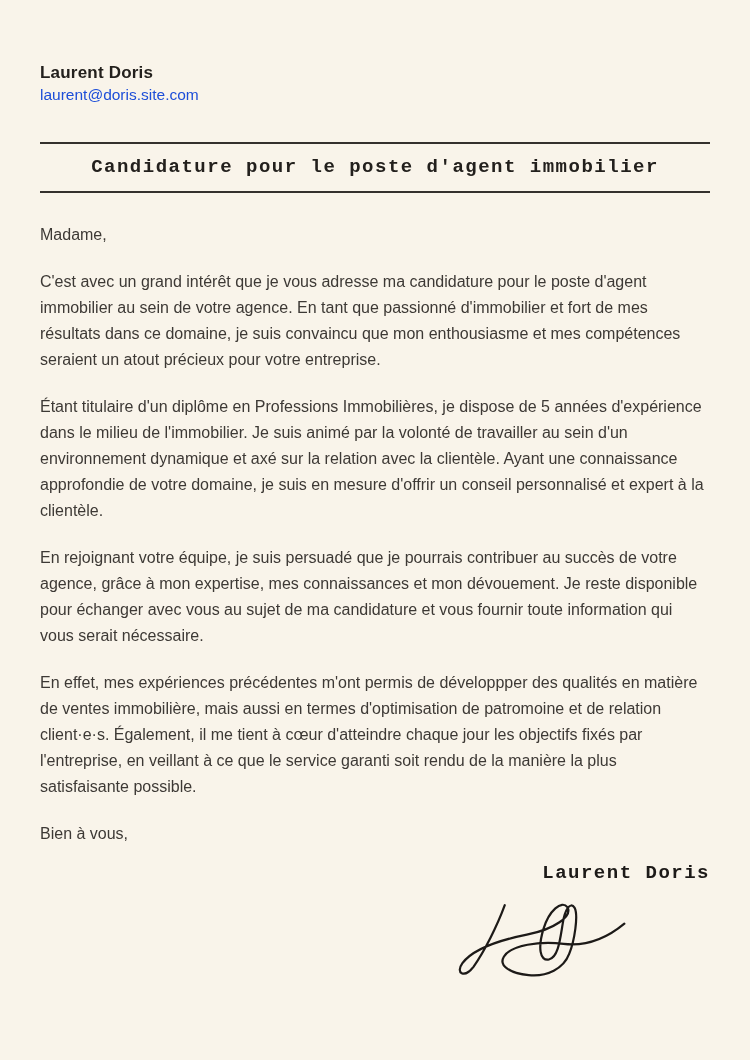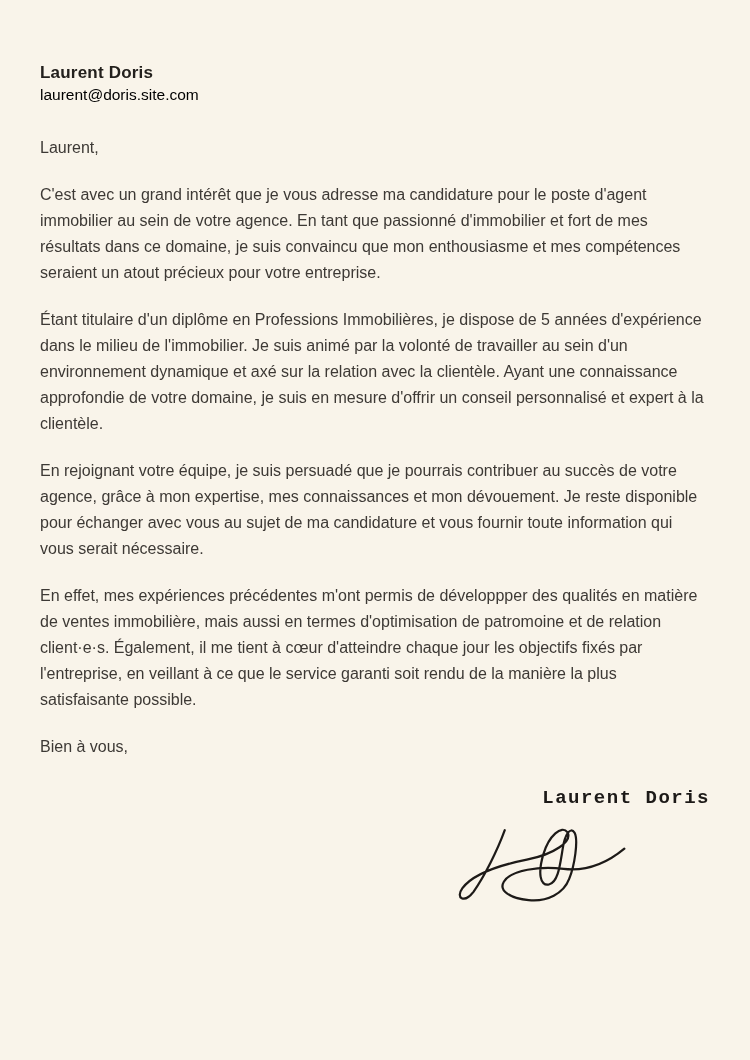--- a/index.html
+++ b/index.html
@@ -25,21 +25,21 @@
   .recipient { text-align: right; }
   .contact-name {
     font-size: 17px;
     font-weight: 700;
     color: #23201d;
     line-height: 22px;
     letter-spacing: 0.2px;
   }
   .contact-line {
     font-size: 15.5px;
-    color: #000000;
+    color: #1d4ed8;
     line-height: 21.5px;
   }
   .subject-band {
     margin-top: 36px;
     border-top: 2px solid #35312d;
     border-bottom: 2px solid #35312d;
     padding: 12px 0 13px 0;
     text-align: center;
   }
   .subject-band h1 {
@@ -49,21 +49,21 @@
     color: #23201d;
     letter-spacing: 1.5px;
   }
   .letter-body { margin-top: 29px; }
   .letter-body p {
     font-size: 16px;
     line-height: 26px;
     margin-bottom: 21px;
     color: #3d3935;
   }
-  .letter-body p.tight { margin-bottom: 27px; }
+  .letter-body p.tight { margin-bottom: 15px; }
   .sig-name {
     font-family: "Liberation Mono", "DejaVu Sans Mono", monospace;
     font-size: 19px;
     font-weight: 700;
     color: #1d1a18;
     letter-spacing: 1.5px;
     text-align: right;
     margin-top: 4px;
   }
   .sig-wrap {
@@ -79,23 +79,26 @@
 
 <div class="page">
 
   <header class="header">
     <div class="sender">
       <div class="contact-name">Laurent Doris</div>
       <div class="contact-line">laurent@doris.site.com</div>
     </div>
   </header>
 
+  <div class="subject-band">
+    <h1>Candidature pour le poste d'agent immobilier</h1>
+  </div>
 
   <main class="letter-body">
-    <p>Laurent,</p>
+    <p>Madame,</p>
     <p>C'est avec un grand intérêt que je vous adresse ma candidature pour le poste d'agent immobilier au sein de votre agence. En tant que passionné d'immobilier et fort de mes résultats dans ce domaine, je suis convaincu que mon enthousiasme et mes compétences seraient un atout précieux pour votre entreprise.</p>
     <p>Étant titulaire d'un diplôme en Professions Immobilières, je dispose de 5 années d'expérience dans le milieu de l'immobilier. Je suis animé par la volonté de travailler au sein d'un environnement dynamique et axé sur la relation avec la clientèle. Ayant une connaissance approfondie de votre domaine, je suis en mesure d'offrir un conseil personnalisé et expert à la clientèle.</p>
     <p>En rejoignant votre équipe, je suis persuadé que je pourrais contribuer au succès de votre agence, grâce à mon expertise, mes connaissances et mon dévouement. Je reste disponible pour échanger avec vous au sujet de ma candidature et vous fournir toute information qui vous serait nécessaire.</p>
     <p>En effet, mes expériences précédentes m'ont permis de développper des qualités en matière de ventes immobilière, mais aussi en termes d'optimisation de patromoine et de relation client·e·s. Également, il me tient à cœur d'atteindre chaque jour les objectifs fixés par l'entreprise, en veillant à ce que le service garanti soit rendu de la manière la plus satisfaisante possible.</p>
     <p class="tight">Bien à vous,</p>
 
     <div class="sig-name">Laurent Doris</div>
 
     <div class="sig-wrap">
       <svg width="200" height="92" viewBox="0 0 210 100" fill="none">

